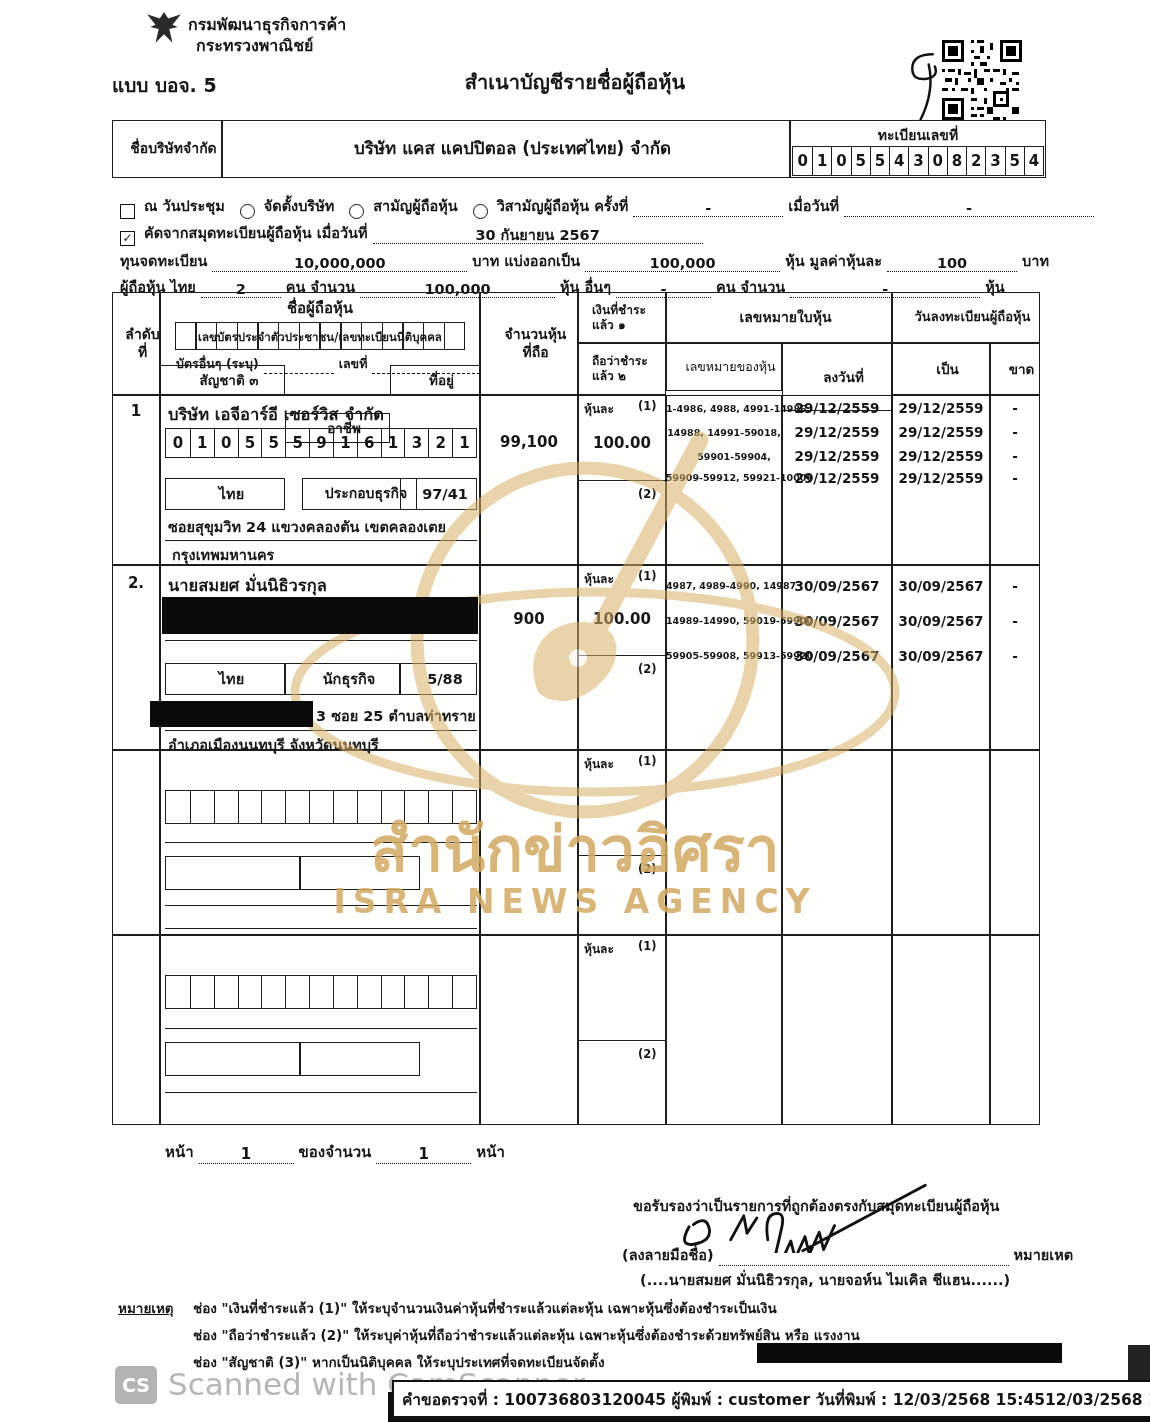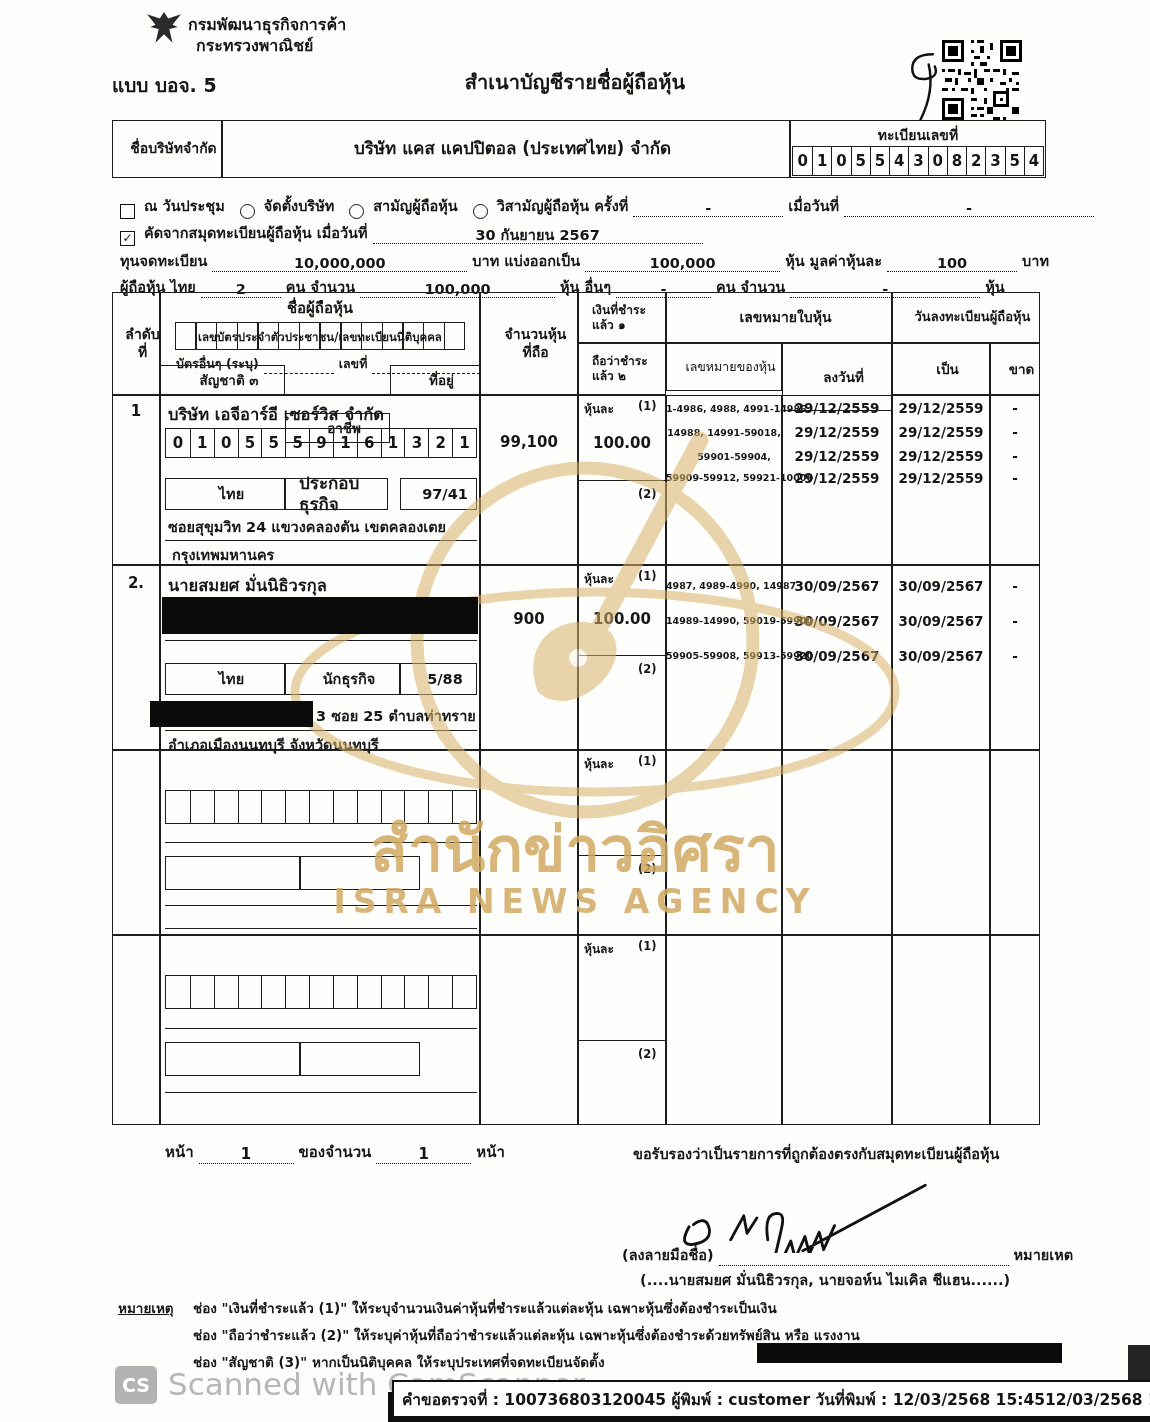--- a/index.html
+++ b/index.html
@@ -197,21 +197,21 @@
     <span>1</span>
     <span>6</span>
     <span>1</span>
     <span>3</span>
     <span>2</span>
     <span>1</span>
   </div>
   <div class="c cellflex" style="left:165px;top:478px;width:120px;height:32px;font-size:14.5px;font-weight:700;border-width:1.6px;">
     <span>ไทย</span>
   </div>
-  <div class="c cellflex" style="left:285px;top:478px;width:103px;height:32px;font-size:17px;font-weight:700;border-width:1.6px;">
+  <div class="c cellflex" style="left:302px;top:478px;width:115px;height:32px;font-size:14px;font-weight:700;border-width:1.6px;">
     <span>ประกอบธุรกิจ</span>
   </div>
   <div class="c cellflex" style="left:400px;top:478px;width:77px;height:32px;font-size:14.5px;font-weight:700;border-width:1.6px;">
     <span>97/41</span>
   </div>
   <div class="t b" style="left:168px;top:515px;font-size:14.5px;">ซอยสุขุมวิท 24 แขวงคลองตัน เขตคลองเตย</div>
   <div class="rule" style="left:165px;top:540px;width:312px;"></div>
   <div class="t b" style="left:172px;top:543px;font-size:14.5px;">กรุงเทพมหานคร</div>
   <div class="c" style="left:480px;top:395px;width:98px;height:170px;"></div>
   <div class="t b ctr" style="left:480px;top:433px;width:98px;font-size:15px;">99,100</div>
@@ -363,21 +363,21 @@
     <div class="wm" style="left:320px;top:800px;width:510px;font-size:62px;opacity:0.85;">สำนักข่าวอิศรา</div>
   </div>
 
   <div class="flexline" style="left:165px;top:1140px;font-size:15px;">
     <span>หน้า</span>
     <span class="dots" style="width:95px;">1</span>
     <span>ของจำนวน</span>
     <span class="dots" style="width:95px;">1</span>
     <span>หน้า</span>
   </div>
-  <div class="t b" style="left:633px;top:1142px;font-size:14.5px;">ขอรับรองว่าเป็นรายการที่ถูกต้องตรงกับสมุดทะเบียนผู้ถือหุ้น</div>
+  <div class="t b" style="left:633px;top:1194px;font-size:14.5px;">ขอรับรองว่าเป็นรายการที่ถูกต้องตรงกับสมุดทะเบียนผู้ถือหุ้น</div>
   <svg style="position:absolute;left:640px;top:1183px;z-index:45;" width="330" height="70" viewBox="0 0 240 64">
     <path d="M14 40 q-10 18 4 16 q18 -3 14 -16 q-3 -10 -14 -2 M52 52 l12 -22 l3 16 l9 -14 M86 52 q-4 -26 10 -24 q6 1 2 16 l-6 26 q-1 8 6 3 l9 -20 l4 16 l9 -20 l4 16 l9 -20 l4 16 l10 -22 M118 62 L230 2" fill="none" stroke="#111" stroke-width="2.6" stroke-linecap="round" stroke-linejoin="round"></path>
   </svg>
   <div class="flexline" style="left:622px;top:1243px;font-size:14.5px;">
     <span>(ลงลายมือชื่อ)</span>
     <span class="dots" style="width:290px;"></span>
     <span>หมายเหต</span>
   </div>
   <div class="t b ctr" style="left:640px;top:1268px;width:360px;font-size:14.5px;">(....นายสมยศ มั่นนิธิวรกุล, นายจอห์น ไมเคิล ชีแฮน......)</div>
 

